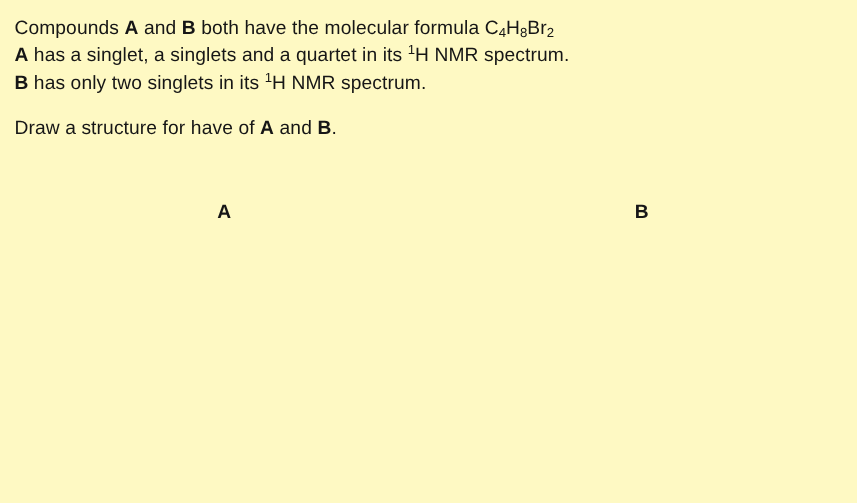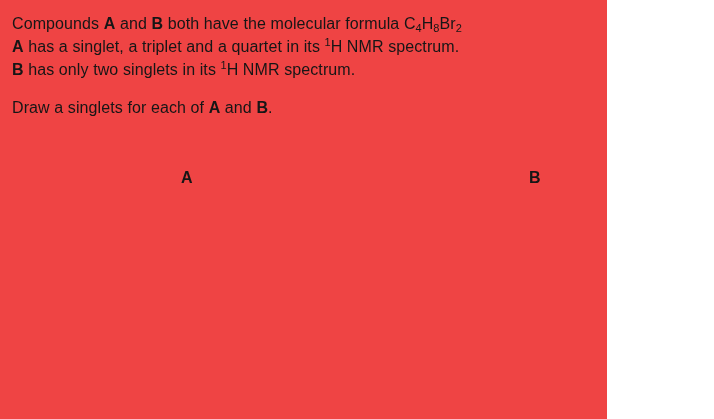--- a/index.html
+++ b/index.html
@@ -4,23 +4,23 @@
 <style>
   * { margin: 0; padding: 0; box-sizing: border-box; }
   html, body { width: 714px; height: 419px; }
   body {
     background: #ffffff;
     font-family: "Liberation Sans", "DejaVu Sans", sans-serif;
     color: #161616;
   }
   .page {
     position: relative;
-    width: 607px;
+    width: 714px;
     height: 419px;
-    background: #ef4444;
+    background: #fef9c3;
     overflow: hidden;
   }
   .txt {
     font-size: 16px;
     line-height: 22px;
     letter-spacing: 0.1px;
   }
   .intro {
     position: absolute;
     left: 12px;
@@ -72,25 +72,25 @@
     letter-spacing: 0;
   }
 </style>
 </head>
 <body>
 
 <div class="page">
 
   <div class="intro txt">
     <div class="line"><span>Compounds </span><span class="b">A</span><span> and </span><span class="b">B</span><span> both have the molecular formula C</span><sub>4</sub><span>H</span><sub>8</sub><span>Br</span><sub>2</sub></div>
-    <div class="line"><span class="b">A</span><span> has a singlet, a triplet and a quartet in its </span><sup>1</sup><span>H NMR spectrum.</span></div>
+    <div class="line"><span class="b">A</span><span> has a singlet, a singlets and a quartet in its </span><sup>1</sup><span>H NMR spectrum.</span></div>
     <div class="line"><span class="b">B</span><span> has only two singlets in its </span><sup>1</sup><span>H NMR spectrum.</span></div>
   </div>
 
-  <div class="instruction txt"><span>Draw a singlets for each of </span><span class="b">A</span><span> and </span><span class="b">B</span><span>.</span></div>
+  <div class="instruction txt"><span>Draw a structure for have of </span><span class="b">A</span><span> and </span><span class="b">B</span><span>.</span></div>
 
 
   <div class="struct-label a txt">A</div>
   <div class="struct-label b txt">B</div>
 
   <div class="answer-area a"></div>
   <div class="answer-area b"></div>
 
 </div>
 

